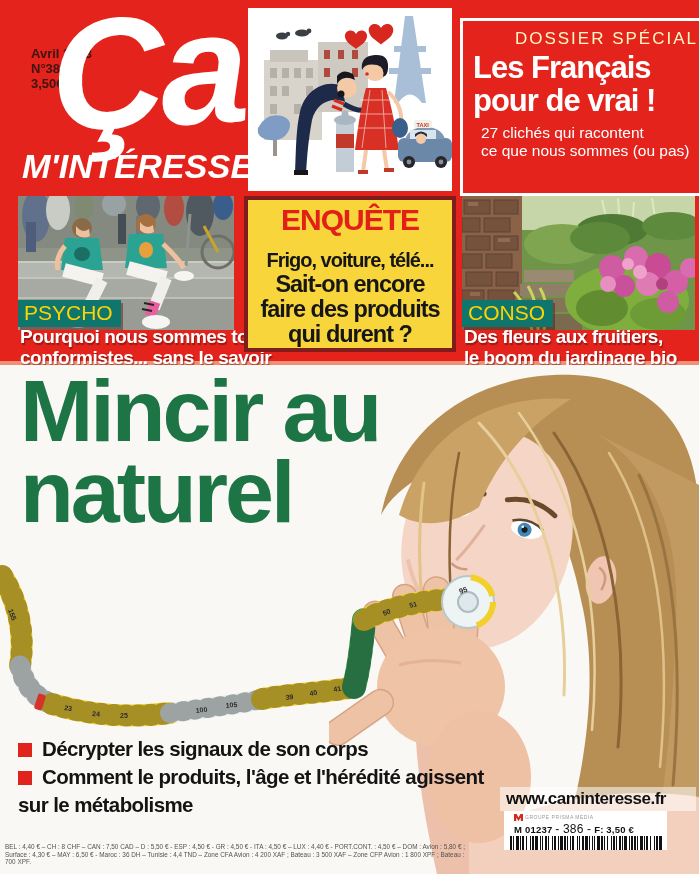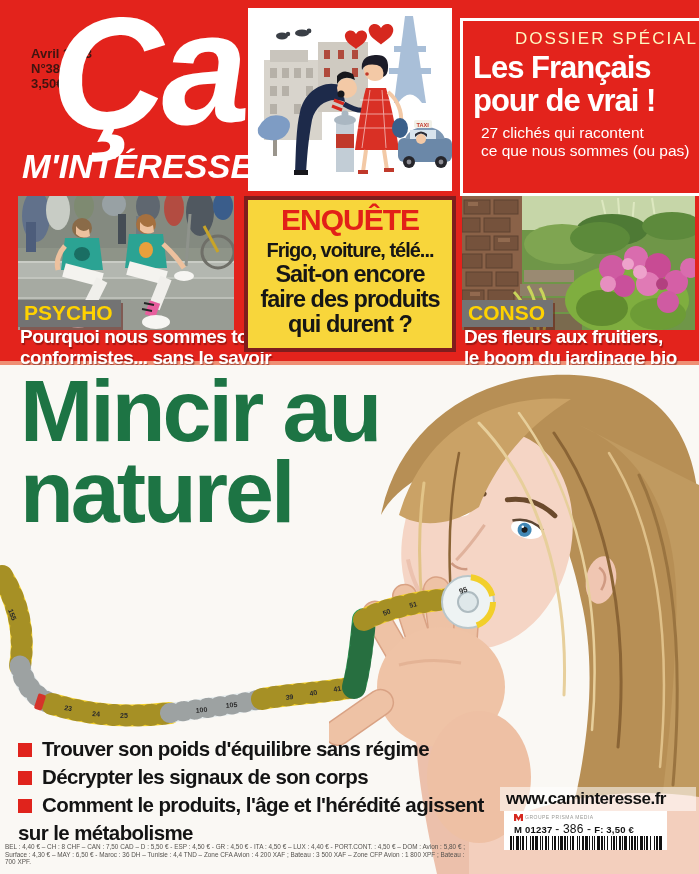--- a/index.html
+++ b/index.html
@@ -17,23 +17,23 @@
         background:#e3231c;padding:6px 8px;box-sizing:content-box;}
   .dossier-kicker{color:#fef9c3;font-weight:normal;font-size:17px;letter-spacing:2px;margin:2px 0 2px 2px;text-align:right;}
   .dossier-title{color:#fff;font-weight:bold;font-size:31px;line-height:33px;letter-spacing:-1px;margin-left:2px;}
   .dossier-sub{color:#fff;font-weight:normal;font-size:15.5px;line-height:18px;margin-top:7px;margin-left:10px;}
   .photo{position:absolute;top:196px;overflow:hidden;}
   .photo-left{left:18px;width:216px;height:134px;}
   .photo-right{left:462px;width:233px;height:134px;}
   .enquete-box{position:absolute;left:244px;top:196px;width:204px;height:148px;background:#f8d63b;
         border:4px solid #7f1d1d;text-align:center;}
   .enquete-label{color:#e22018;font-weight:bold;font-size:30px;letter-spacing:-1px;margin-top:3px;}
-  .enquete-l1{color:#161616;font-weight:bold;font-size:20px;margin-top:2px;letter-spacing:-1px;}
+  .enquete-l1{color:#161616;font-weight:bold;font-size:20px;margin-top:12px;letter-spacing:-1px;}
   .enquete-big{color:#161616;font-weight:bold;font-size:23.5px;line-height:25px;letter-spacing:-1px;}
-  .cat-label{position:absolute;background:#737373;color:#ffd200;font-weight:bold;font-size:21px;
+  .cat-label{position:absolute;background:#0f766e;color:#ffd200;font-weight:normal;font-size:21px;
         padding:1px 8px 2px 6px;letter-spacing:0px;box-shadow:2px 3px 0 rgba(100,10,5,.45);}
   .cat-lines{position:absolute;color:#fff;font-weight:bold;font-size:19px;line-height:21px;
         text-shadow:1px 2px 1px rgba(90,10,5,.5);letter-spacing:-0.5px;}
   
   .main-area{position:absolute;left:0;top:365px;width:699px;height:509px;background:#faf8f4;}
   .feature-title{position:absolute;left:20px;top:5px;color:#1d7444;font-weight:bold;
         font-size:88px;line-height:81px;letter-spacing:-3px;}
   .woman-svg{position:absolute;right:0;top:0;}
   .tape-svg{position:absolute;left:0;top:193px;}
   .bullets{position:absolute;left:18px;top:370px;width:478px;}
@@ -443,21 +443,20 @@
 
       <g>
         <circle cx="468" cy="44" r="26" fill="#eef3f3" stroke="#b9c6ca" stroke-width="2"></circle>
         <circle cx="468" cy="44" r="25" fill="none" stroke="#f2cf2a" stroke-width="6" stroke-dasharray="30 90"></circle>
         <circle cx="468" cy="44" r="10" fill="#dfe8ea" stroke="#aebbc0" stroke-width="2"></circle>
         <text x="460" y="36" font-size="7.5" font-weight="bold" fill="#2c2c2c" transform="rotate(-18 460 36)">95</text>
       </g>
     </svg>
 
     <div class="bullets">
-      <div class="bullet-row"><span class="sq"></span><span>Trouver son poids d'équilibre sans régime</span></div>
       <div class="bullet-row"><span class="sq"></span><span>Décrypter les signaux de son corps</span></div>
       <div class="bullet-row"><span class="sq"></span><span>Comment le produits, l'âge et l'hérédité agissent sur le métabolisme</span></div>
     </div>
 
     <div class="site-band"></div>
     <div class="site-url">www.caminteresse.fr</div>
 
     <div class="barcode-panel">
       <div class="pub-row">
         <svg width="9" height="8" viewBox="0 0 9 8">

